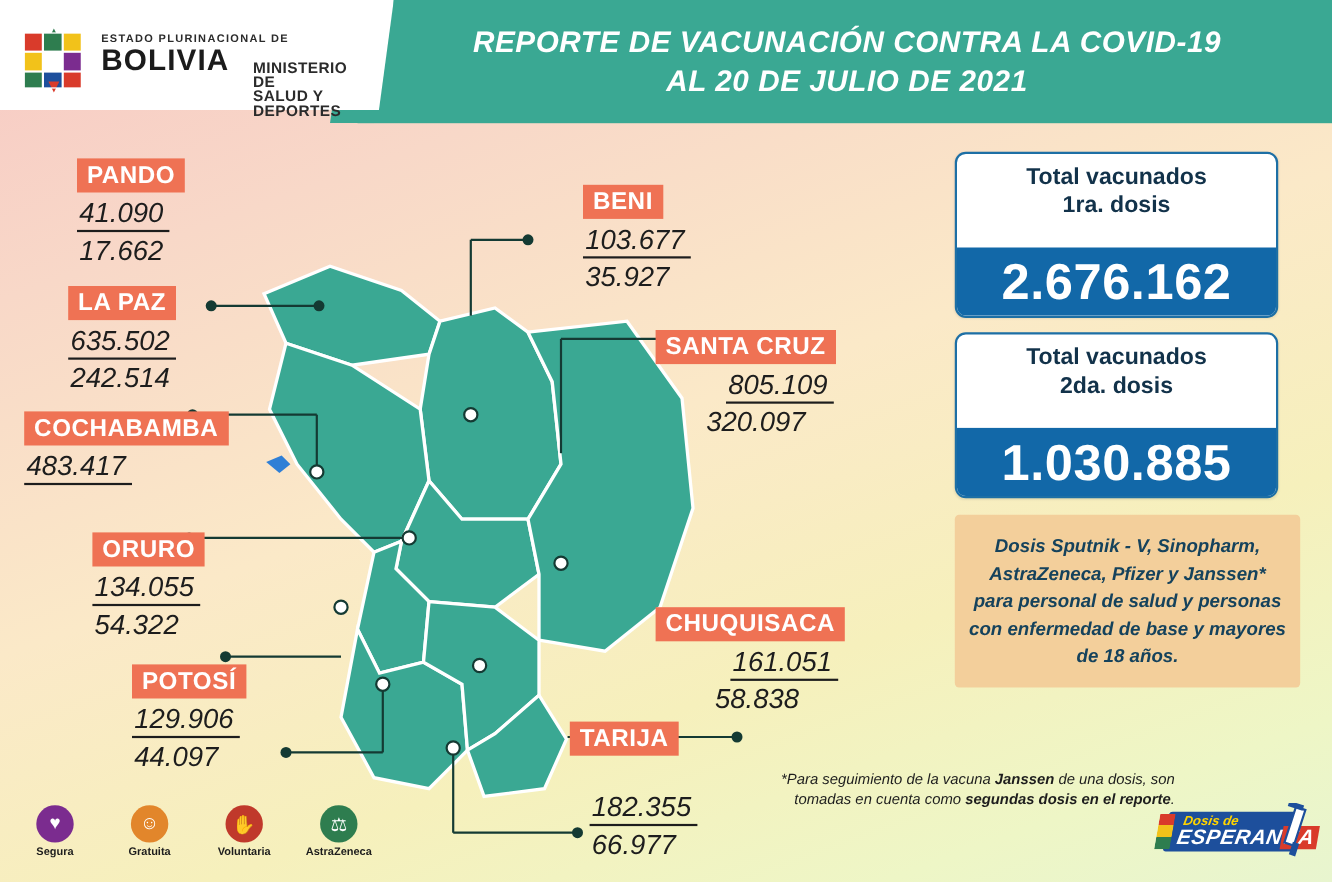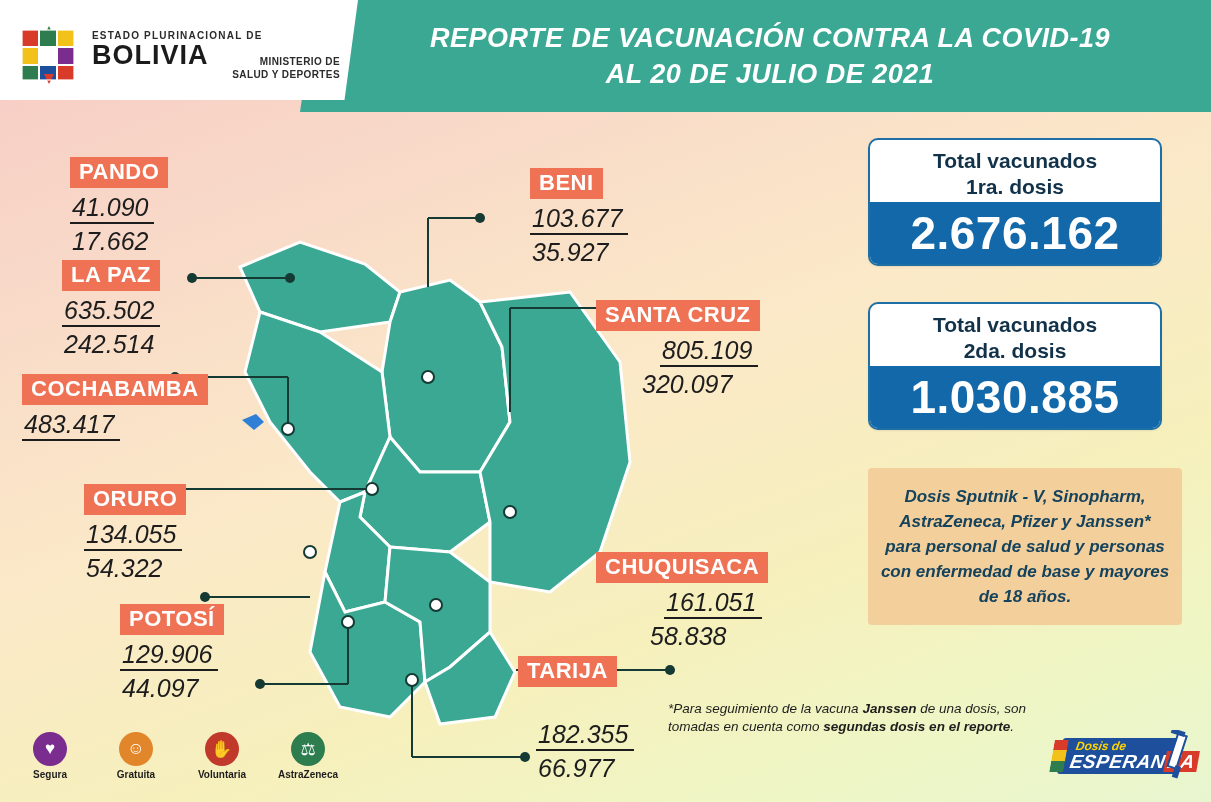--- a/index.html
+++ b/index.html
@@ -46,21 +46,21 @@
   .coat{
     position:absolute;left:18px;top:24px;width:62px;height:62px;
   }
   .brand{
     position:absolute;left:92px;top:30px;
   }
   .brand .l1{font-size:10px;letter-spacing:1.2px;color:#2b2b2b;font-weight:bold;}
   .brand .l2{font-size:27px;letter-spacing:1px;color:#1b1b1b;font-weight:bold;line-height:28px;}
   .ministry{
     position:absolute;left:230px;top:55px;width:110px;
-    font-size:10px;line-height:13px;color:#2b2b2b;font-weight:bold;letter-spacing:.4px;text-align:right;
+    font-size:14px;line-height:13px;color:#2b2b2b;font-weight:bold;letter-spacing:.4px;
   }
   
   .map-wrap{position:absolute;left:0;top:112px;width:845px;height:690px;}
   .map-svg{position:absolute;left:150px;top:60px;}
   
   .dep{position:absolute;}
   .dep .chip{
     display:inline-block;background:#ef7254;color:#ffffff;
     font-weight:bold;font-size:22px;letter-spacing:.5px;
     padding:2px 9px 3px 9px;
@@ -77,21 +77,21 @@
   .dep.right{text-align:left;}
   
   .card{
     position:absolute;left:868px;width:290px;
     border-radius:10px;overflow:hidden;
     border:2px solid #1d6fa5;background:#ffffff;
     box-shadow:0 1px 2px rgba(0,0,0,.08);
   }
   .card .ttl{
     text-align:center;color:#12324a;font-weight:bold;
-    font-size:21px;line-height:26px;padding:8px 4px 2px 4px;border-radius:24px;
+    font-size:21px;line-height:26px;padding:8px 4px 25px 4px;border-radius:24px;
   }
   .card .num{
     background:#1268a8;color:#ffffff;text-align:center;
     font-weight:bold;font-size:46px;line-height:62px;letter-spacing:.5px;
   }
   #card1{top:26px;}
   #card2{top:190px;}
   .note{
     position:absolute;left:868px;top:352px;width:290px;
     background:#f3cf9b;border-radius:4px;
@@ -231,21 +231,21 @@
         <circle cx="478" cy="136" r="5"></circle>
         <circle cx="286" cy="433" r="6" fill="#ffffff" stroke="#143a33" stroke-width="2"></circle>
         <circle cx="520" cy="498" r="5"></circle>
         <circle cx="262" cy="508" r="6" fill="#ffffff" stroke="#143a33" stroke-width="2"></circle>
         <circle cx="375" cy="585" r="5"></circle>
       </g>
 
       <path d="M92 248 l14 -6 l8 8 l-10 8 z" fill="#2f7fd6"></path>
     </svg>
 
-    <div class="dep" style="left:70px;top:45px;">
+    <div class="dep" style="left:70px;top:32px;">
       <span class="chip">PANDO</span>
       <div><span class="v1">41.090</span></div>
       <span class="v2">17.662</span>
     </div>
 
     <div class="dep" style="left:62px;top:148px;">
       <span class="chip">LA PAZ</span>
       <div><span class="v1">635.502</span></div>
       <span class="v2">242.514</span>
     </div>
@@ -303,21 +303,21 @@
   <div class="card" id="card2" style="top:302px;">
     <div class="ttl">
       <div>Total vacunados</div>
       <div>2da. dosis</div>
     </div>
     <div class="num">1.030.885</div>
   </div>
 
   <div class="note" style="top:468px;">Dosis Sputnik - V, Sinopharm, AstraZeneca, Pfizer y Janssen* para personal de salud y personas con enfermedad de base y mayores de 18 años.</div>
 
-  <div class="foot" style="top:700px;">
+  <div class="foot" style="top:700px;text-align:right;">
     <span>*Para seguimiento de la vacuna </span><b>Janssen</b><span> de una dosis, son tomadas en cuenta como </span><b>segundas dosis en el reporte</b><span>.</span>
   </div>
 
   <div class="vals">
     <div class="val">
       <div class="ic" style="background:#7b2c8f;">♥</div>
       <div class="cap">Segura</div>
     </div>
     <div class="val">
       <div class="ic" style="background:#e2862b;">☺</div>

